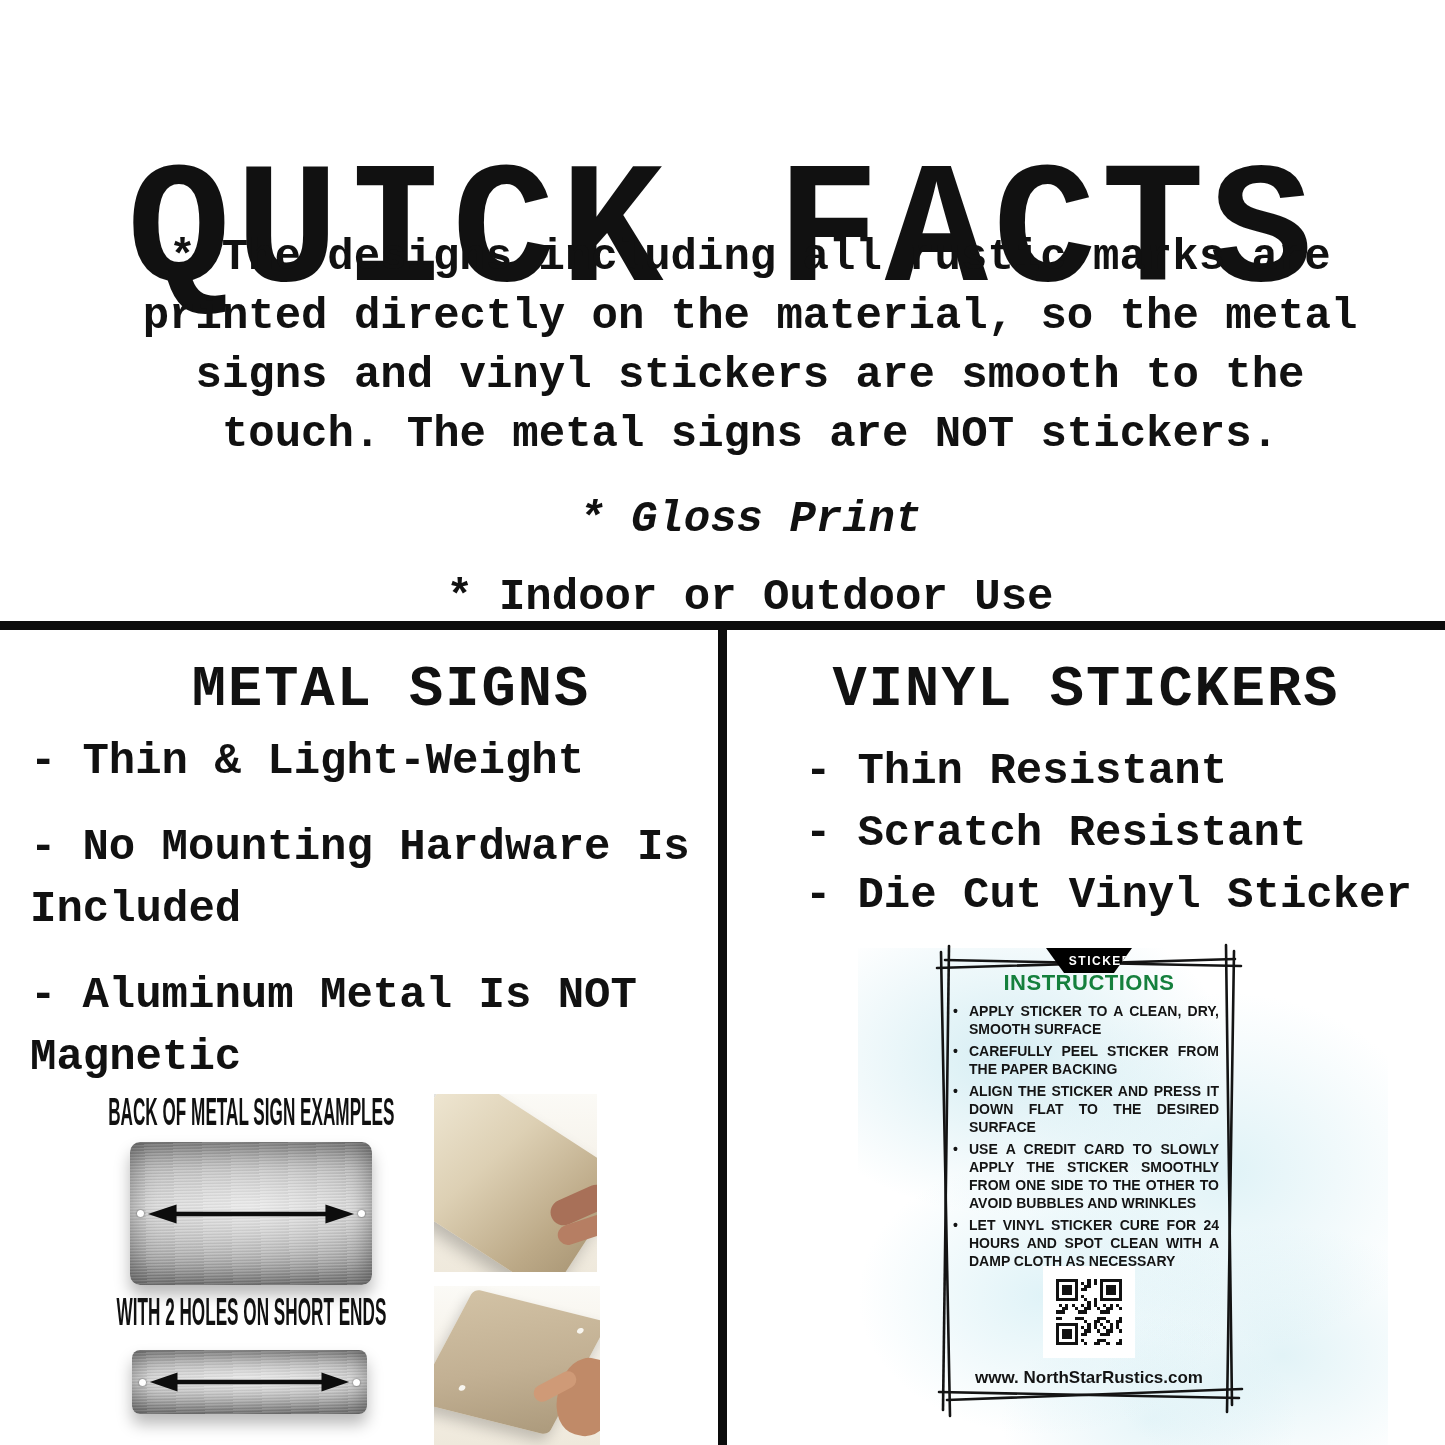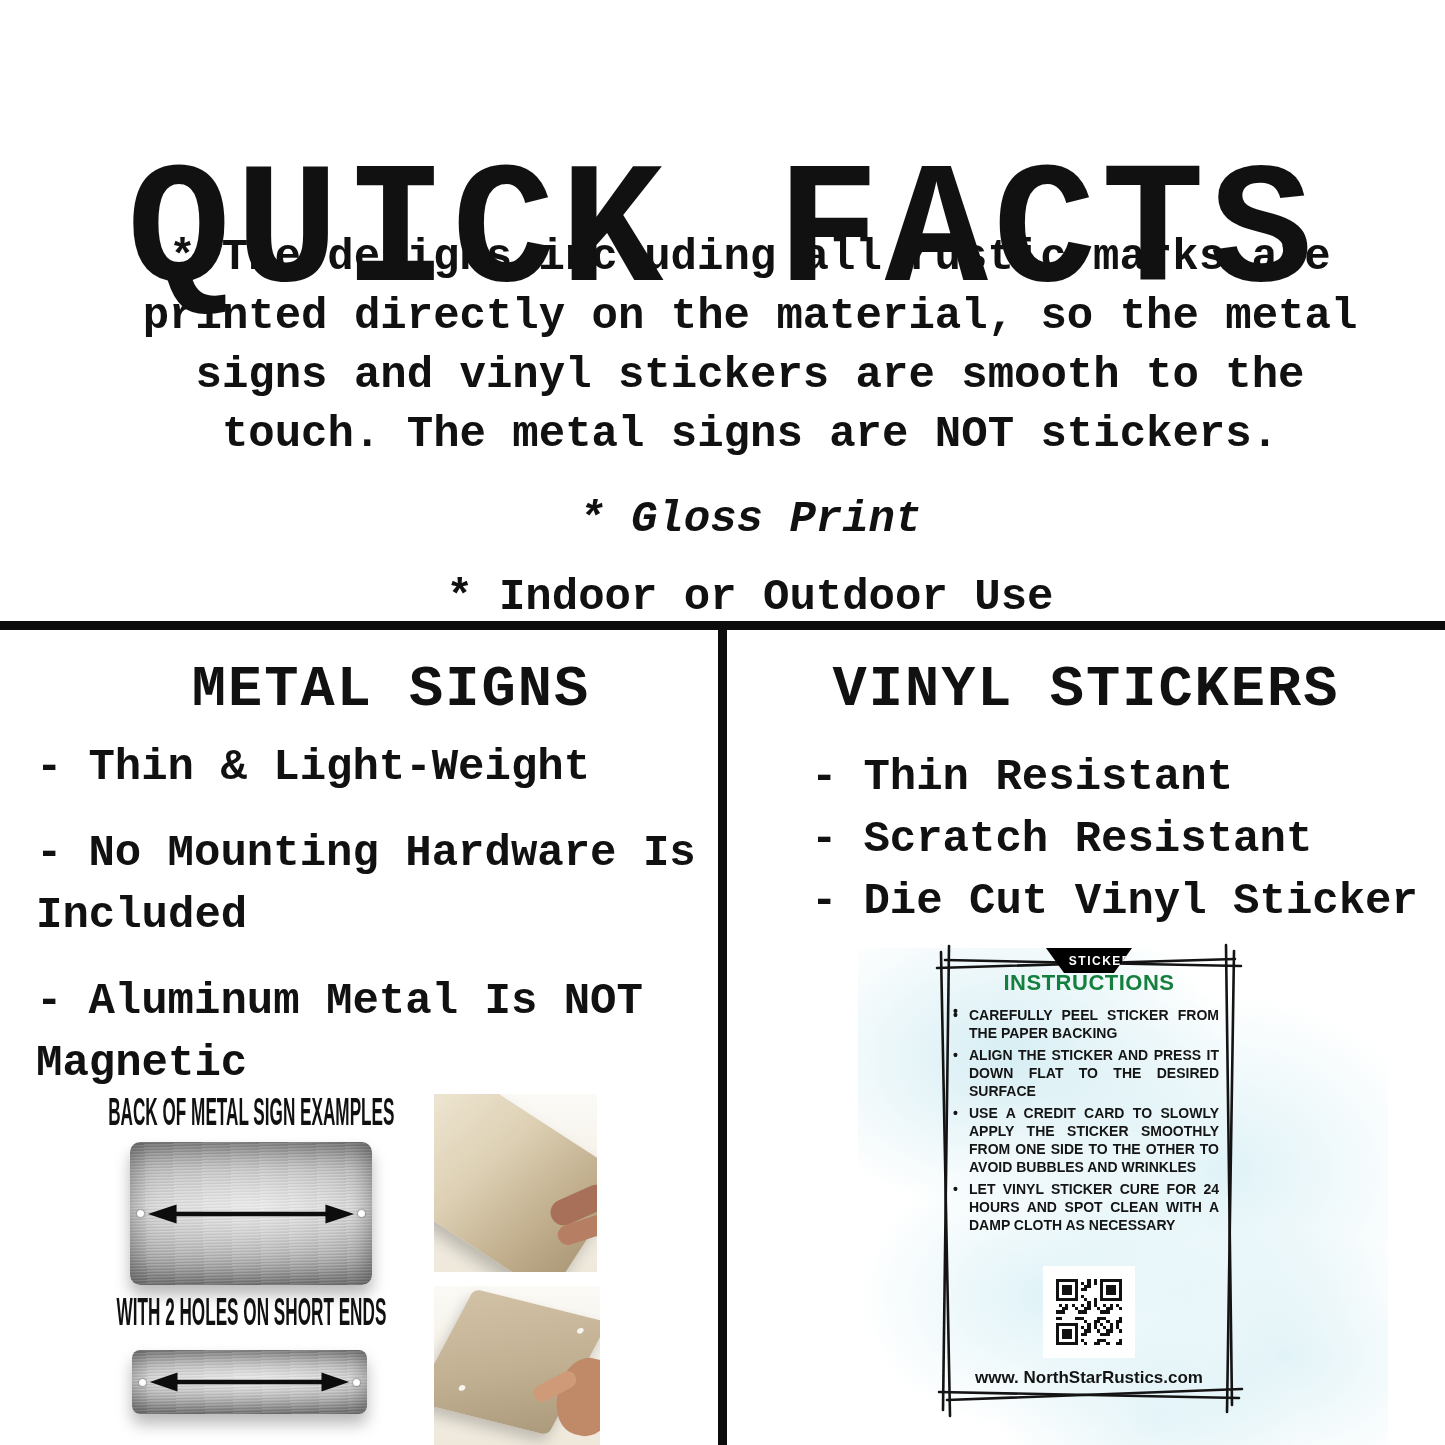--- a/index.html
+++ b/index.html
@@ -19,21 +19,21 @@
 
   
   .hdiv{position:absolute;left:0;top:621px;width:1445px;height:9px;background:#0c0c0c;}
   .vdiv{position:absolute;left:718px;top:630px;width:9px;height:815px;background:#0c0c0c;}
 
   
   .col-head{position:absolute;margin:0;font-size:57px;line-height:57px;font-weight:700;
             text-align:center;letter-spacing:2px;white-space:nowrap;}
   #head-metal{left:0;top:662px;width:718px;margin-left:32px;}
   #head-vinyl{left:727px;top:662px;width:718px;}
-  ul.twlist{position:absolute;margin:6px;padding:0;list-style:none;font-weight:700;}
+  ul.twlist{position:absolute;margin:0;padding:0;list-style:none;font-weight:700;}
   ul.twlist li{position:relative;}
   ul.twlist .mk{margin-right:26px;}
   #list-metal{left:30px;top:730px;width:692px;font-size:44px;line-height:62px;}
   #list-metal li{margin-bottom:24px;}
   #list-vinyl{left:805px;top:740px;width:620px;font-size:44px;line-height:62px;}
   #list-vinyl li{margin-bottom:0;}
 
   
   .fig-label{position:absolute;left:110px;width:282px;display:flex;justify-content:center;
              font-weight:700;white-space:nowrap;}
@@ -188,21 +188,21 @@
       <path d="M8 12 L17 476"></path>
     </svg>
 
     <div class="banner">
       <span>STICKER</span>
     </div>
 
     <h3>INSTRUCTIONS</h3>
 
     <ol class="steps">
-      <li><span class="dot">•</span></li>
+      <li><span class="dot">•</span><span>APPLY STICKER TO A CLEAN, DRY, SMOOTH SURFACE</span></li>
       <li><span class="dot">•</span><span>CAREFULLY PEEL STICKER FROM THE PAPER BACKING</span></li>
       <li><span class="dot">•</span><span>ALIGN THE STICKER AND PRESS IT DOWN FLAT TO THE DESIRED SURFACE</span></li>
       <li><span class="dot">•</span><span>USE A CREDIT CARD TO SLOWLY APPLY THE STICKER SMOOTHLY FROM ONE SIDE TO THE OTHER TO AVOID BUBBLES AND WRINKLES</span></li>
       <li><span class="dot">•</span><span>LET VINYL STICKER CURE FOR 24 HOURS AND SPOT CLEAN WITH A DAMP CLOTH AS NECESSARY</span></li>
     </ol>
 
     <svg class="qr" viewBox="0 0 29 29" shape-rendering="crispEdges">
         <rect x="14" y="4" width="1" height="1" fill="#111"></rect>
         <rect x="16" y="4" width="1" height="1" fill="#111"></rect>
         <rect x="12" y="5" width="1" height="1" fill="#111"></rect>

